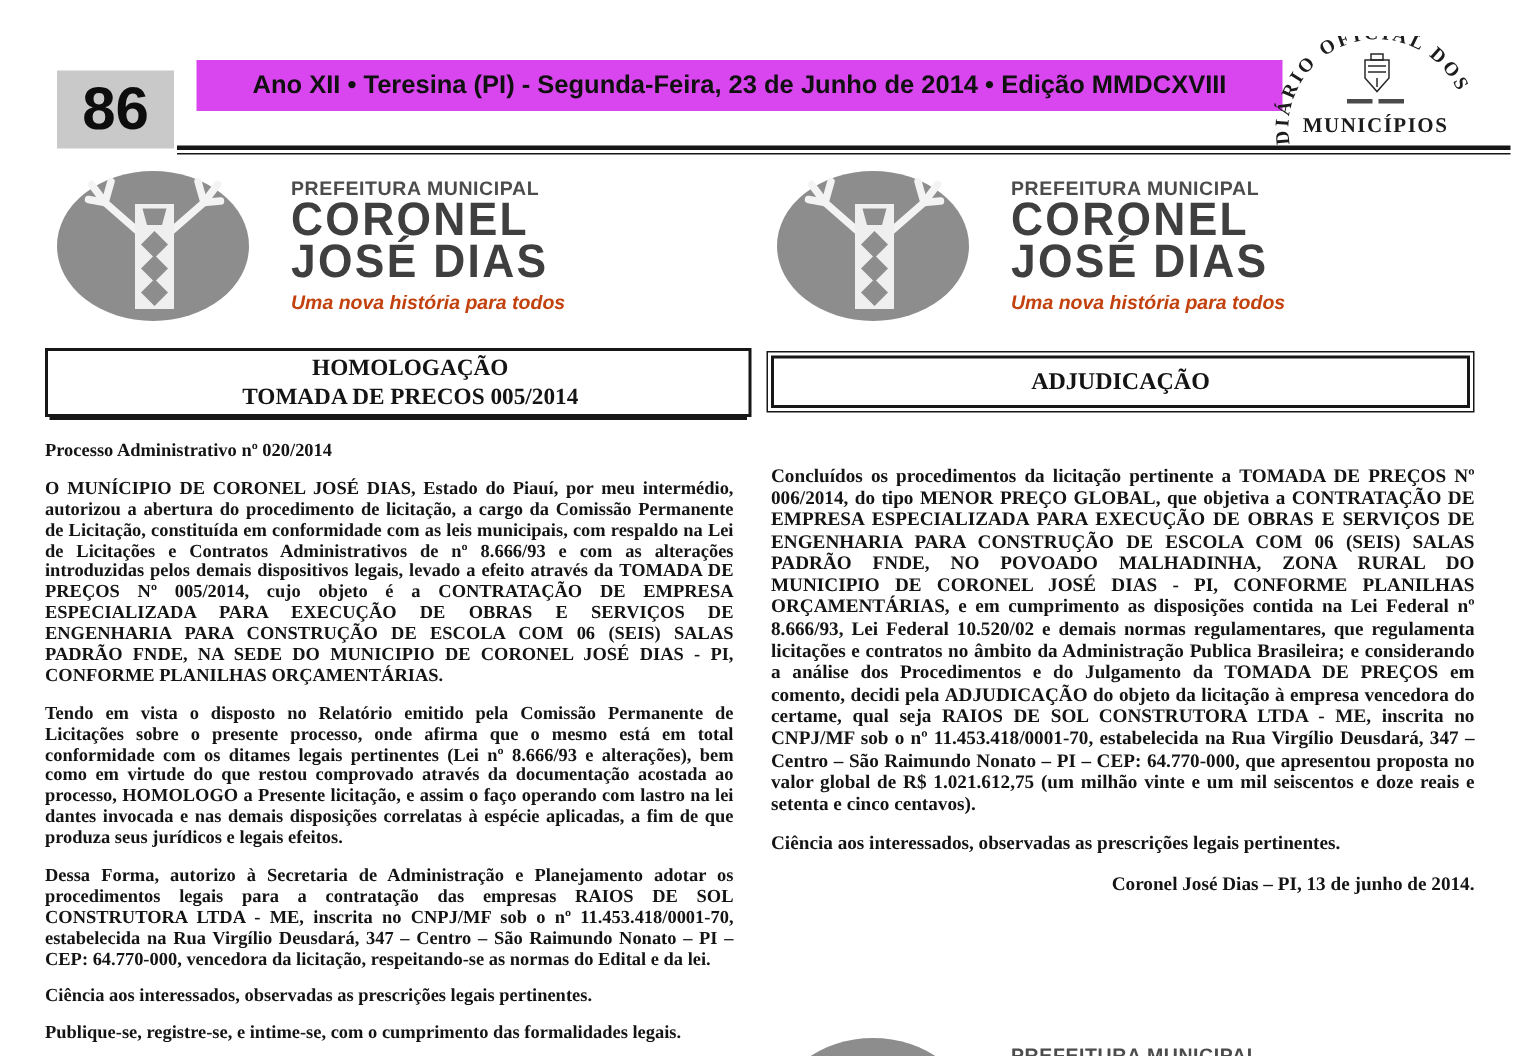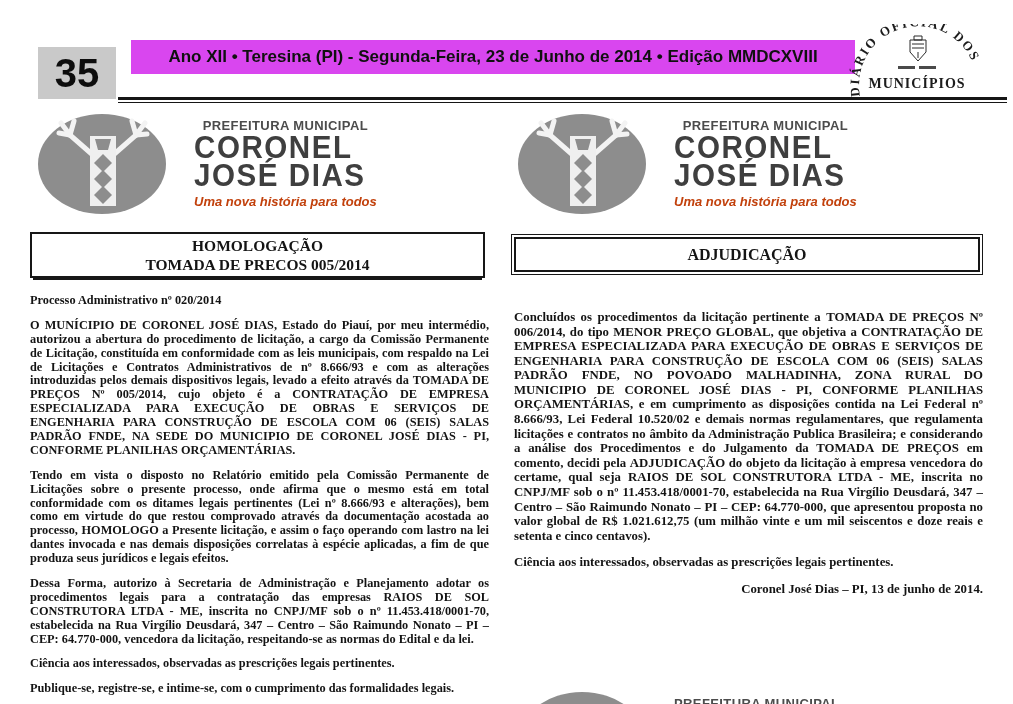--- a/index.html
+++ b/index.html
@@ -16,31 +16,31 @@
   .rule-thick{position:absolute;left:118px;top:97px;width:889px;height:3px;background:#161616;}
   .rule-thin{position:absolute;left:118px;top:102px;width:889px;height:1px;background:#161616;}
   .seal{position:absolute;left:846px;top:24px;width:150px;height:80px;}
 
   
   .logo{position:absolute;display:flex;align-items:flex-start;}
   .logo-left{left:30px;top:112px;}
   .logo-right{left:510px;top:112px;}
   .logo-bottom{left:510px;top:690px;}
   .logo-text{margin-left:14px;padding-top:6px;font-family:"Liberation Sans",sans-serif;}
-  .logo-l1{font-size:13px;font-weight:bold;color:#4c4c4c;letter-spacing:.4px;text-align:center;}
+  .logo-l1{font-size:13px;font-weight:bold;color:#4c4c4c;letter-spacing:.4px;}
   .logo-l2,.logo-l3{font-size:29px;font-weight:bold;color:#3f3f3f;letter-spacing:1.5px;
                     line-height:.95;transform:scale(1.02,1.08);transform-origin:left top;}
   .logo-tag{font-size:13px;font-weight:bold;font-style:italic;color:#c2410c;margin-top:6px;}
 
   
   .tbox{position:absolute;background:#fff;border:2px solid #171717;
         display:flex;flex-direction:column;align-items:center;justify-content:center;
         font-weight:bold;text-align:center;}
   .tbox-left{left:30px;top:232px;width:451px;height:42px;font-size:15.5px;line-height:1.25;
-             box-shadow:0 5px 0 -3px #171717;}
+             box-shadow:0 5px 0 -3px #171717;padding-left:16px;}
   .tbox-right{left:514px;top:237px;width:462px;height:31px;font-size:16px;
               outline:1px solid #171717;outline-offset:2px;}
 
   
   .col{position:absolute;top:294px;}
   .col-left{left:30px;width:459px;font-size:12.3px;line-height:1.13;}
   .col-right{left:514px;width:469px;font-size:12.8px;line-height:1.14;margin-top:16px;}
   .para{margin:0 0 12px 0;font-weight:bold;}
   .a-justify{text-align:justify;}
   .a-left{text-align:left;}
@@ -48,21 +48,21 @@
   .col-left .para{margin-bottom:11px;}
   .sig{margin-top:26px;text-align:center;}
   .sig-name{font-weight:bold;font-size:13.2px;}
   .sig-role{font-size:13px;margin-top:2px;}
 </style>
 </head>
 <body>
 
 <div class="page">
 
-  <div class="pagenum">35</div>
+  <div class="pagenum">86</div>
   <div class="hbar">
     <span>Ano XII • Teresina (PI) - Segunda-Feira, 23 de Junho de 2014 • Edição MMDCXVIII</span>
   </div>
   <div class="rule-thick"></div>
   <div class="rule-thin"></div>
 
   <svg class="seal" viewBox="0 0 150 80">
     <path id="sealArc" d="M 14 72 A 59 59 0 1 1 130 72" fill="none"></path>
     <text font-family="Liberation Serif, serif" font-size="13" font-weight="bold" fill="#1c1c1c" letter-spacing="2">
       <textPath href="#sealArc" startOffset="0">DIÁRIO OFICIAL DOS</textPath>

